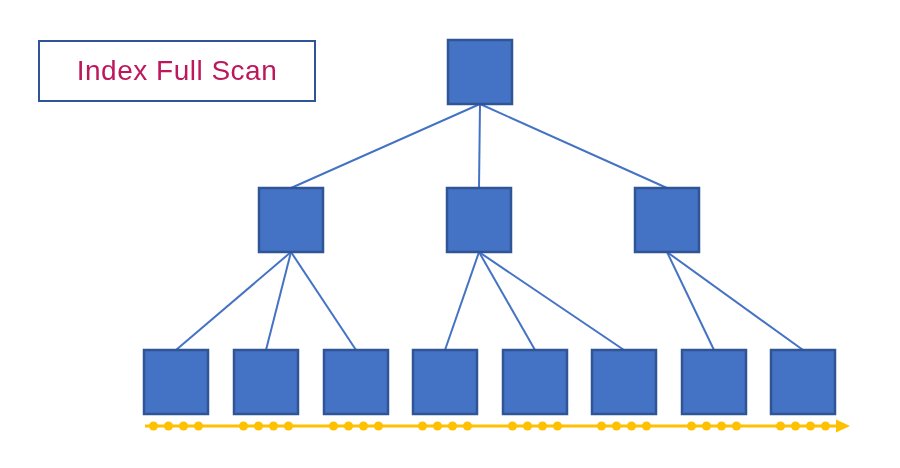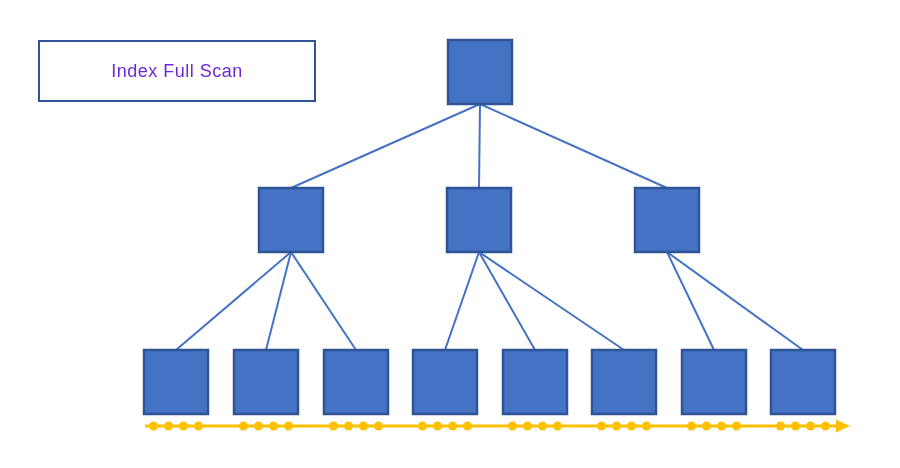--- a/index.html
+++ b/index.html
@@ -21,22 +21,22 @@
     top: 40px;
     width: 274px;
     height: 58px;
     border: 2.5px solid #2F5597;
     background: #ffffff;
     display: flex;
     align-items: center;
     justify-content: center;
   }
   .label-box span {
-    font-size: 18px;
-    color: #6d28d9;
+    font-size: 28px;
+    color: #be185d;
     letter-spacing: 0.5px;
     white-space: nowrap;
   }
   #tree-svg {
     position: absolute;
     left: 0;
     top: 0;
   }
 </style>
 </head>

